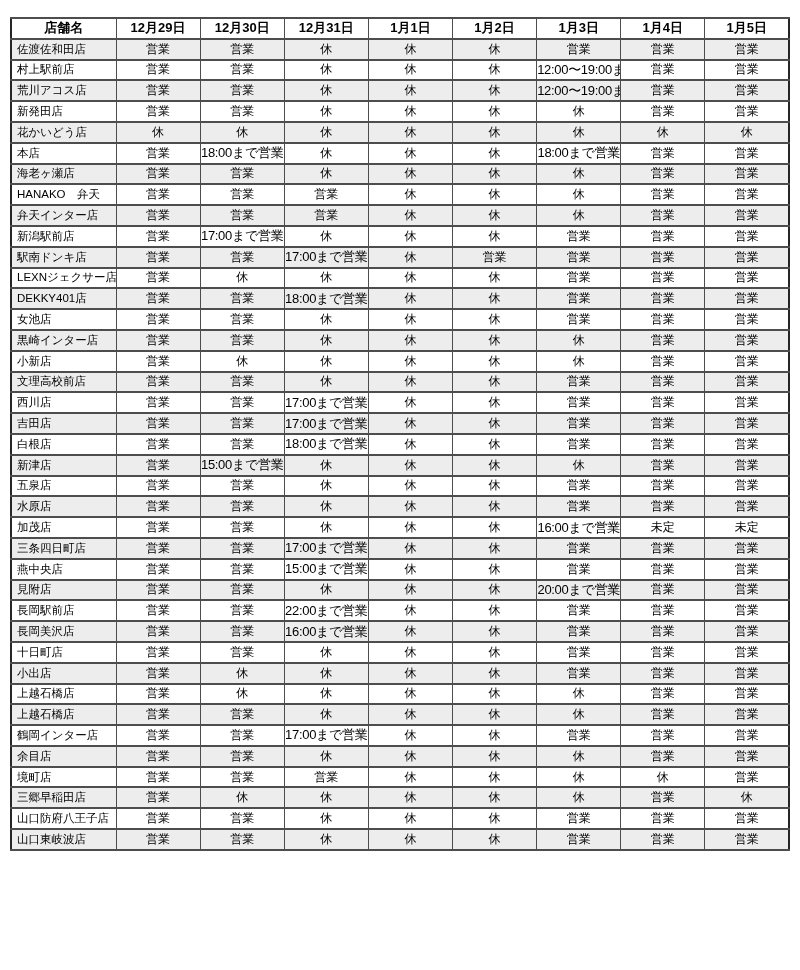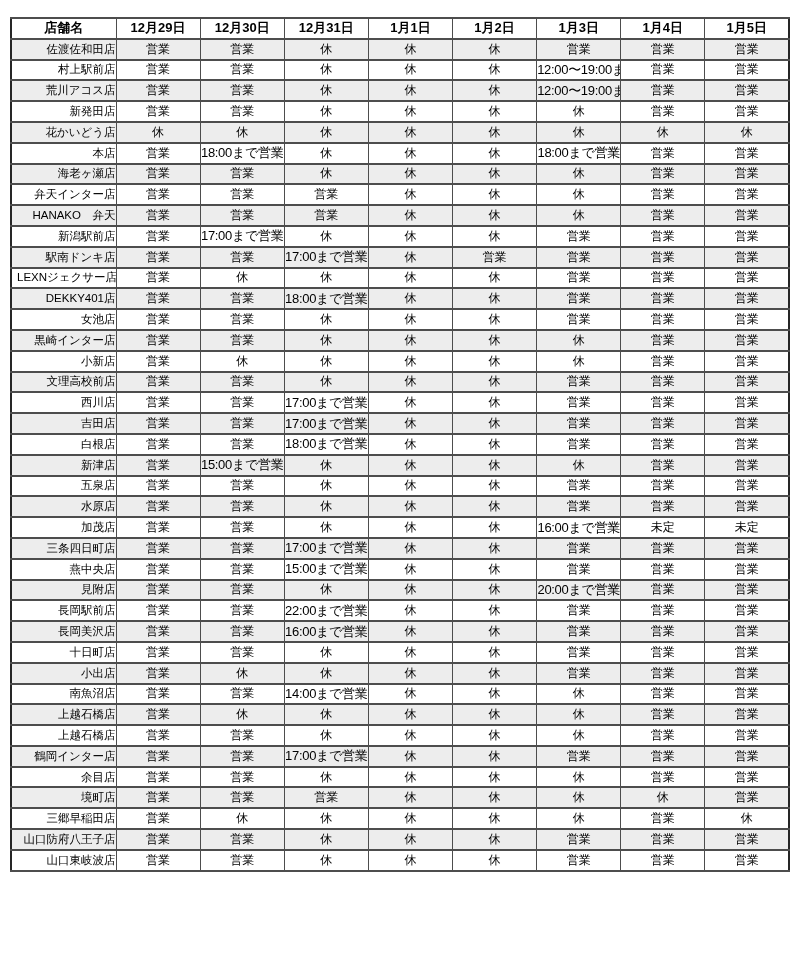--- a/index.html
+++ b/index.html
@@ -42,21 +42,21 @@
     font-weight: bold;
     text-align: center;
     color: #000000;
   }
   table.schedule td {
     font-size: 12px;
     text-align: center;
     color: #000000;
   }
   table.schedule td.store-name {
-    text-align: right;
+    text-align: left;
     padding-left: 5px;
     font-size: 11.5px;
   }
   table.schedule td.time-note {
     font-size: 13px;
     letter-spacing: -0.3px;
   }
   table.schedule tbody tr:nth-child(odd) td {
     background: #ededed;
   }
@@ -157,32 +157,32 @@
           <td>営業</td>
           <td>営業</td>
           <td>休</td>
           <td>休</td>
           <td>休</td>
           <td>休</td>
           <td>営業</td>
           <td>営業</td>
         </tr>
         <tr>
+          <td class="store-name">HANAKO　弁天</td>
+          <td>営業</td>
+          <td>営業</td>
+          <td>営業</td>
+          <td>休</td>
+          <td>休</td>
+          <td>休</td>
+          <td>営業</td>
+          <td>営業</td>
+        </tr>
+        <tr>
           <td class="store-name">弁天インター店</td>
-          <td>営業</td>
-          <td>営業</td>
-          <td>営業</td>
-          <td>休</td>
-          <td>休</td>
-          <td>休</td>
-          <td>営業</td>
-          <td>営業</td>
-        </tr>
-        <tr>
-          <td class="store-name">HANAKO　弁天</td>
           <td>営業</td>
           <td>営業</td>
           <td>営業</td>
           <td>休</td>
           <td>休</td>
           <td>休</td>
           <td>営業</td>
           <td>営業</td>
         </tr>
         <tr>
@@ -417,31 +417,20 @@
           <td>営業</td>
         </tr>
         <tr>
           <td class="store-name">小出店</td>
           <td>営業</td>
           <td>休</td>
           <td>休</td>
           <td>休</td>
           <td>休</td>
           <td>営業</td>
-          <td>営業</td>
-          <td>営業</td>
-        </tr>
-        <tr>
-          <td class="store-name">南魚沼店</td>
-          <td>営業</td>
-          <td>営業</td>
-          <td class="time-note">14:00まで営業</td>
-          <td>休</td>
-          <td>休</td>
-          <td>休</td>
           <td>営業</td>
           <td>営業</td>
         </tr>
         <tr>
           <td class="store-name">上越石橋店</td>
           <td>営業</td>
           <td>休</td>
           <td>休</td>
           <td>休</td>
           <td>休</td>

